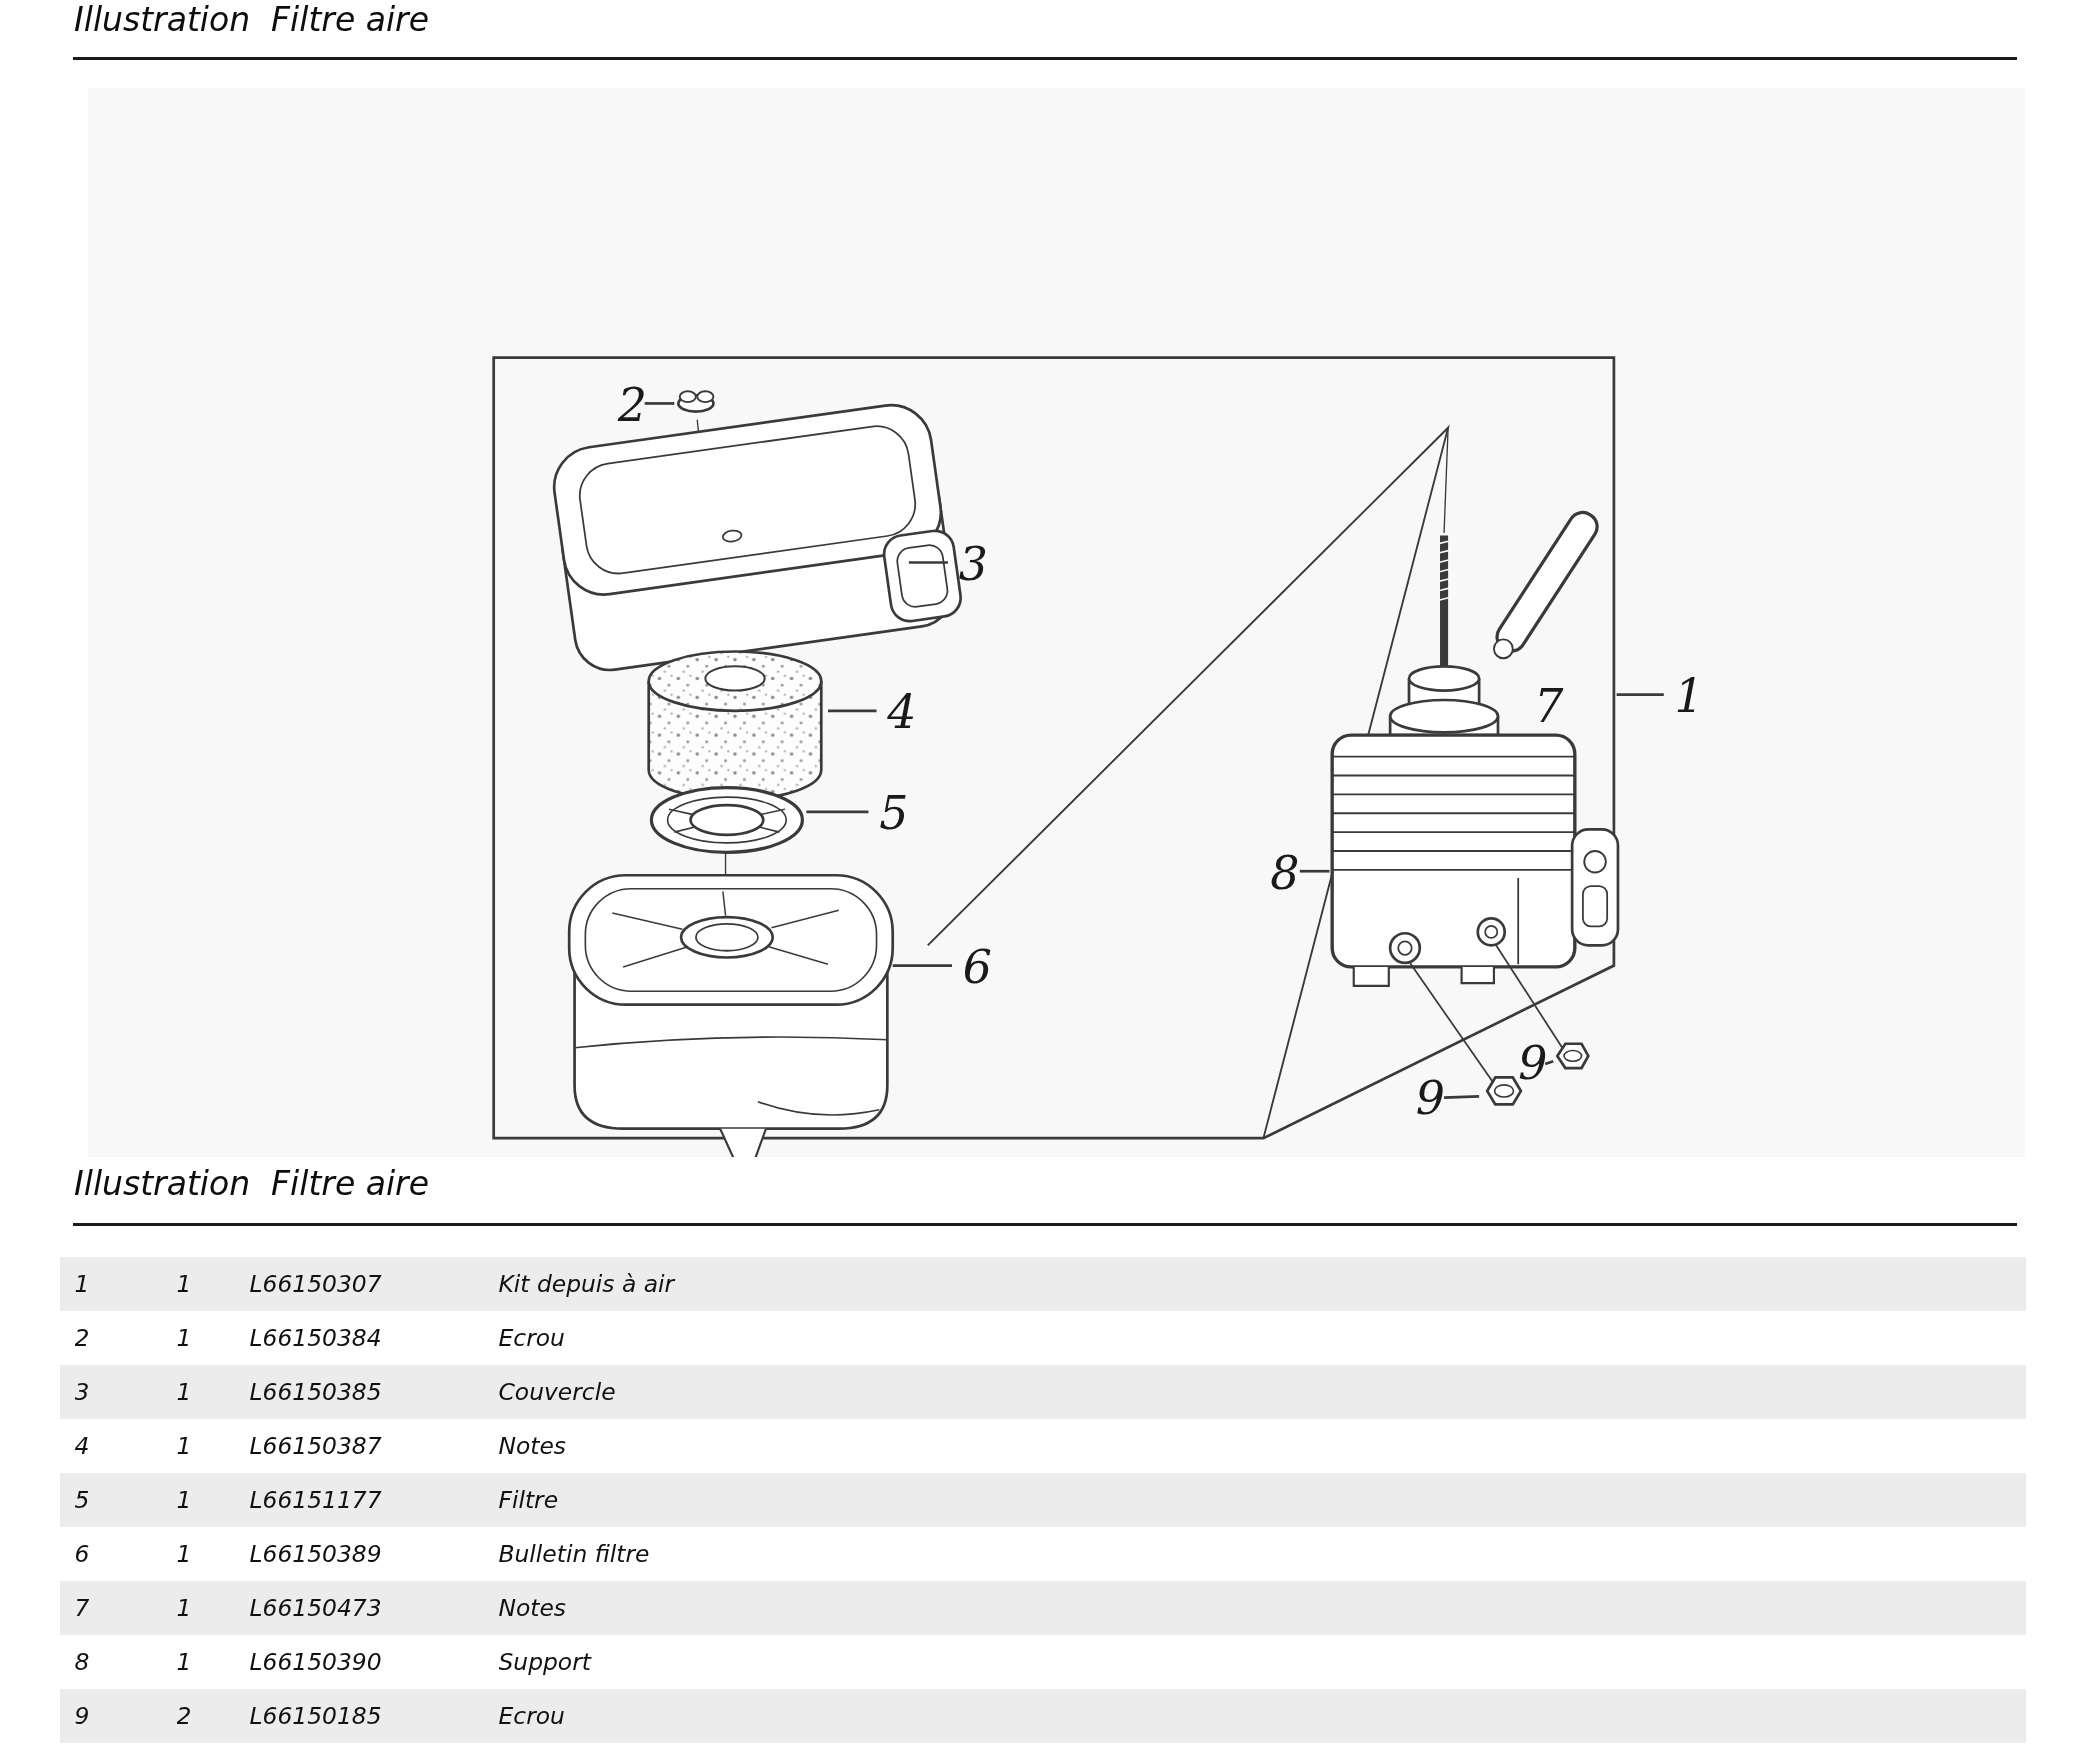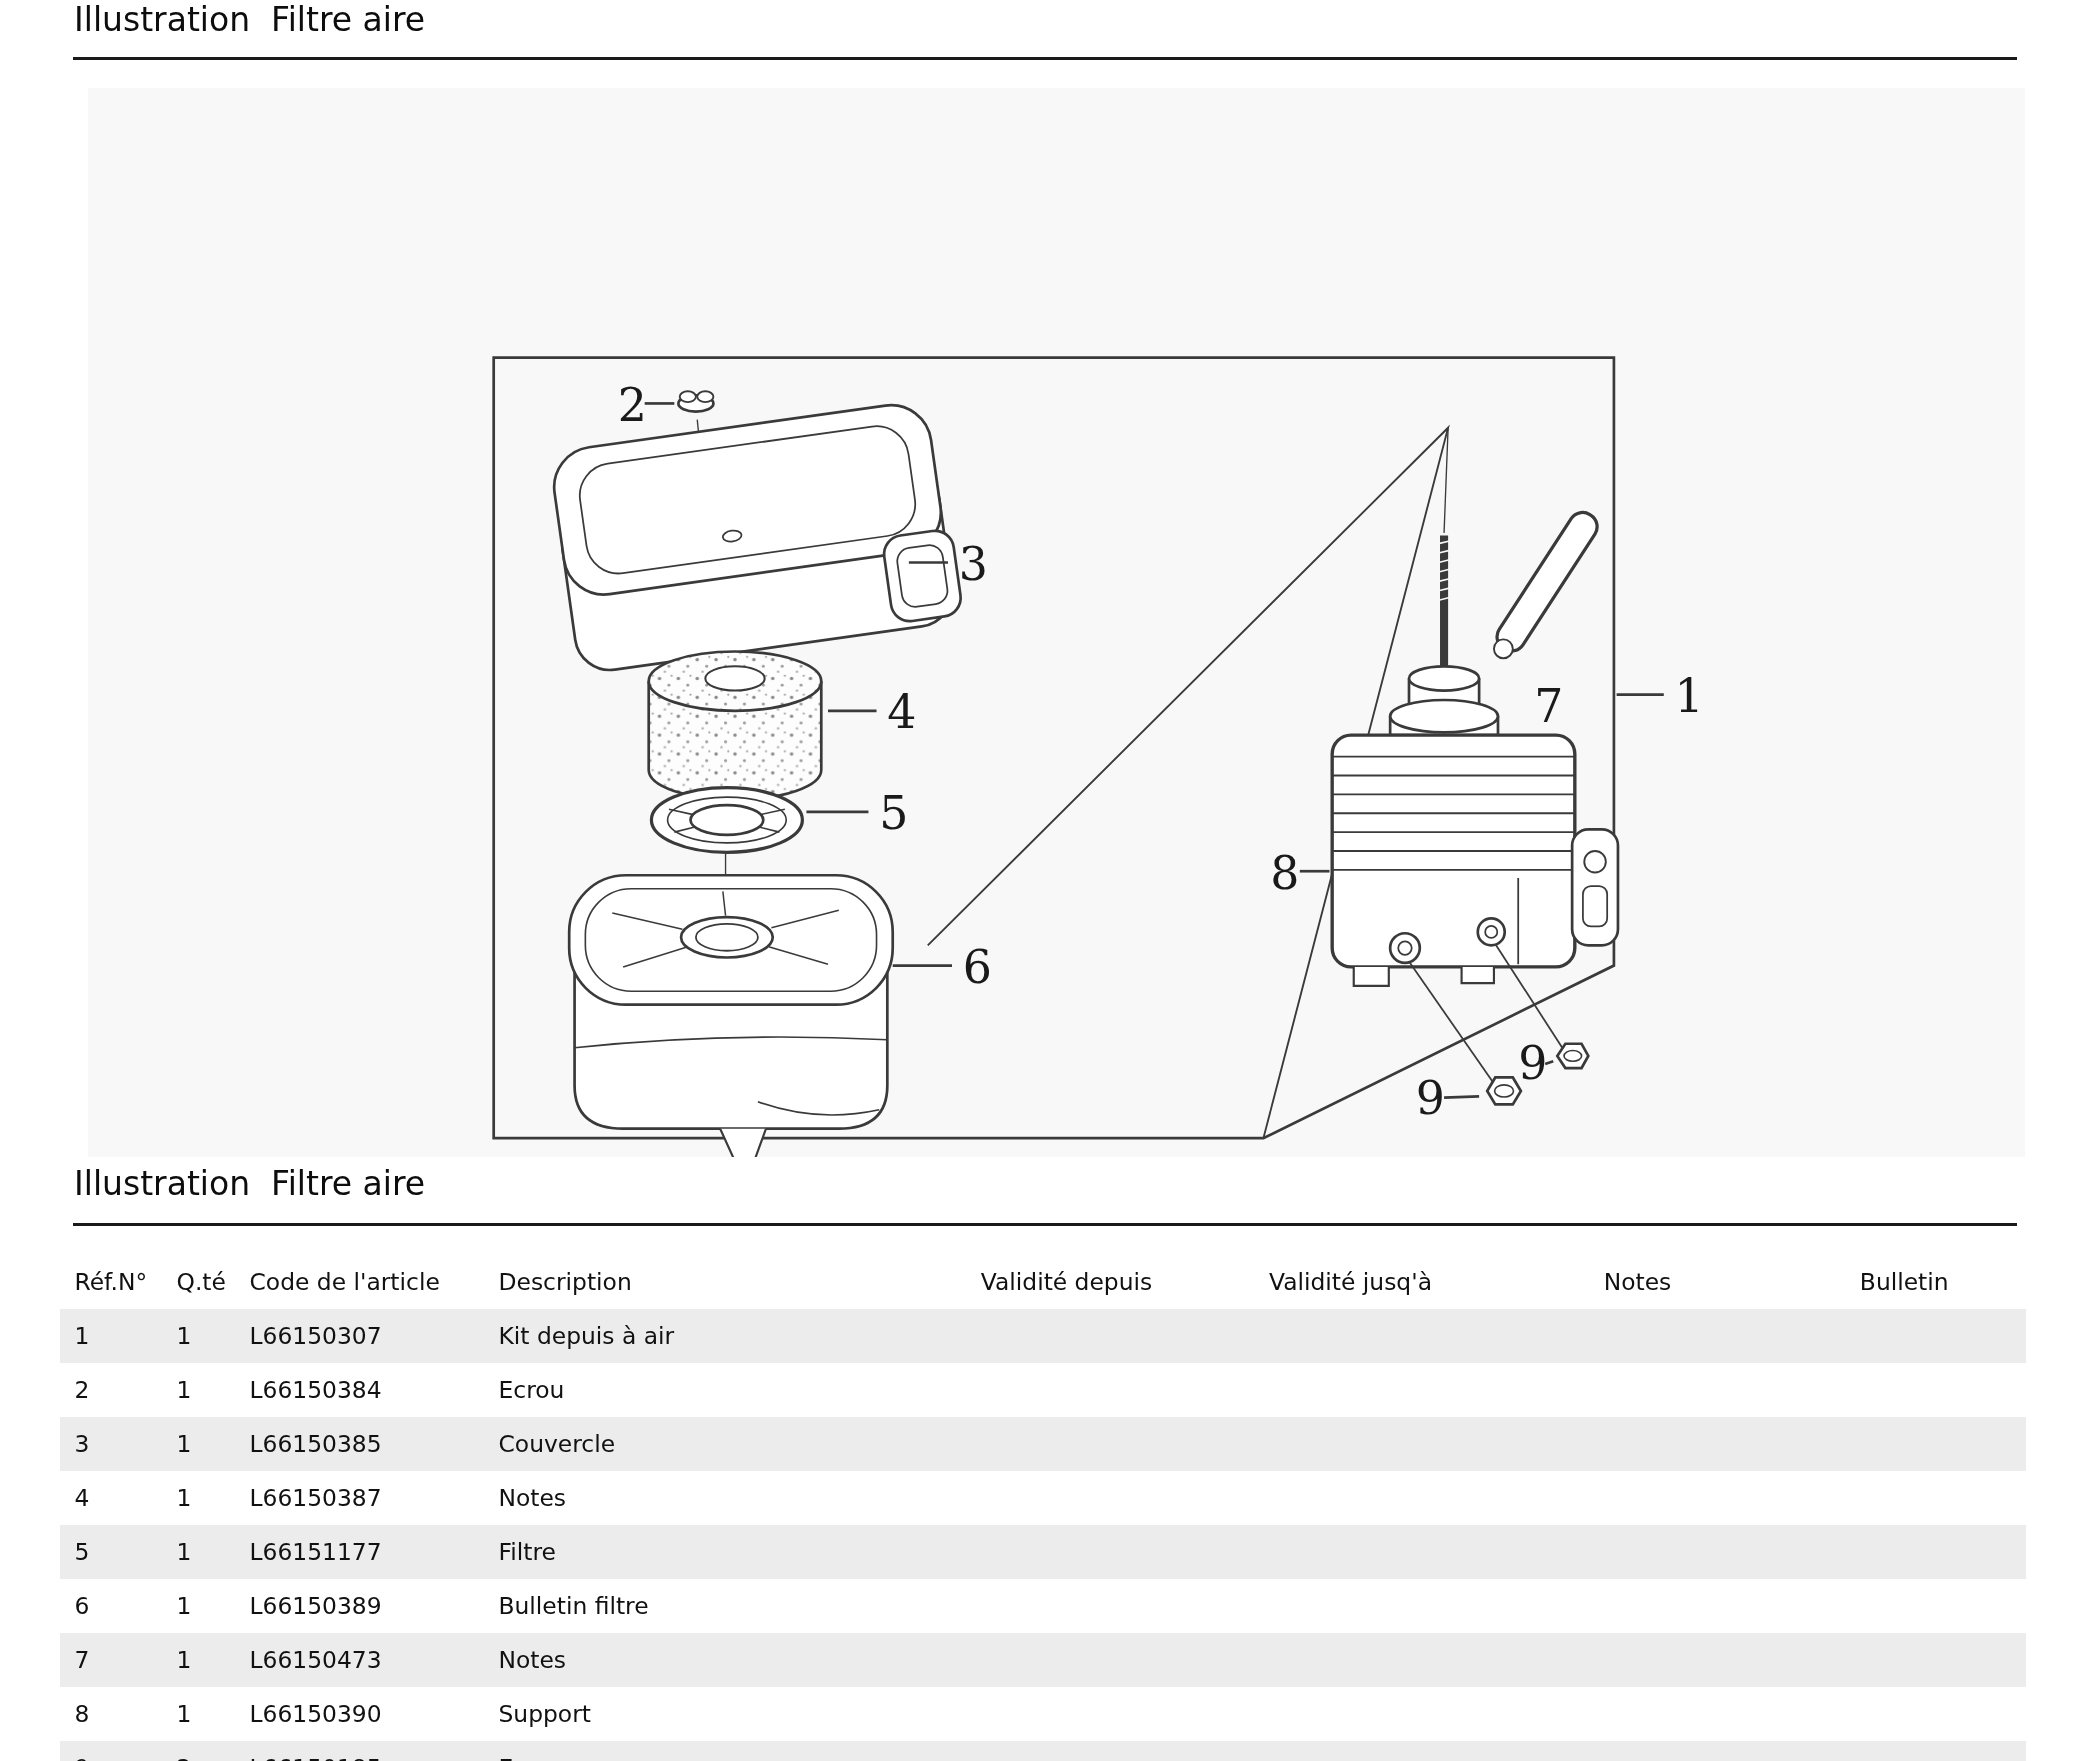--- a/index.html
+++ b/index.html
@@ -5,21 +5,21 @@
   html, body {
     margin: 0;
     padding: 0;
     background: #ffffff;
     width: 2087px;
     height: 1761px;
     overflow: hidden;
     font-family: "DejaVu Sans", "Liberation Sans", sans-serif;
     color: #111;
   }
-  #root { position: relative; width: 2087px; height: 1761px; }
+  #root { position: relative; width: 2087px; height: 1761px; font-style: italic; }
 
   .sec-title {
     position: absolute;
     left: 74px;
     font-size: 33px;
     line-height: 1.15;
     white-space: pre;
     color: #0d0d0d;
   }
   .title-top { top: 1.3px; }
@@ -228,30 +228,20 @@
 
       <line x1="1133" y1="450" x2="1168" y2="450" stroke="#3a3a3a" stroke-width="2"></line>
       <text class="callout" x="1176" y="463">1</text>
     </svg>
   </div>
 
   <div class="sec-title title-table">Illustration  Filtre aire</div>
   <div class="rule rule-table"></div>
 
   <div class="parts-table">
-    <div class="thead">
-      <span class="c ref">Réf.N°</span>
-      <span class="c qty">Q.té</span>
-      <span class="c code">Code de l'article</span>
-      <span class="c desc">Description</span>
-      <span class="c vfrom">Validité depuis</span>
-      <span class="c vto">Validité jusq'à</span>
-      <span class="c notes">Notes</span>
-      <span class="c bulletin">Bulletin</span>
-    </div>
     <div class="tbody">
 
       <div class="trow">
         <span class="c ref">1</span>
         <span class="c qty">1</span>
         <span class="c code">L66150307</span>
         <span class="c desc">Kit depuis à air</span>
         <span class="c vfrom"></span>
         <span class="c vto"></span>
         <span class="c notes"></span>

